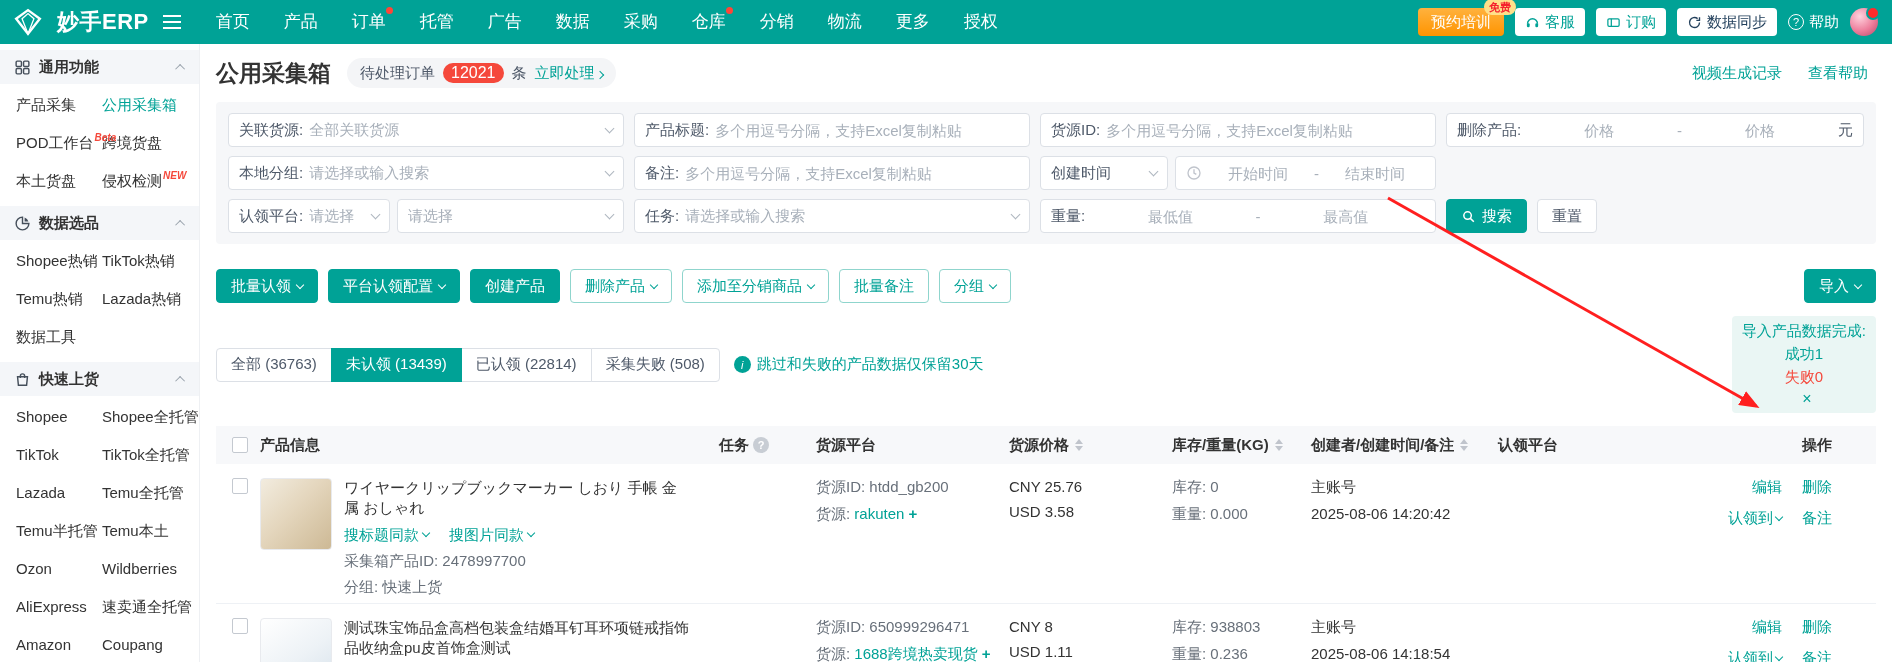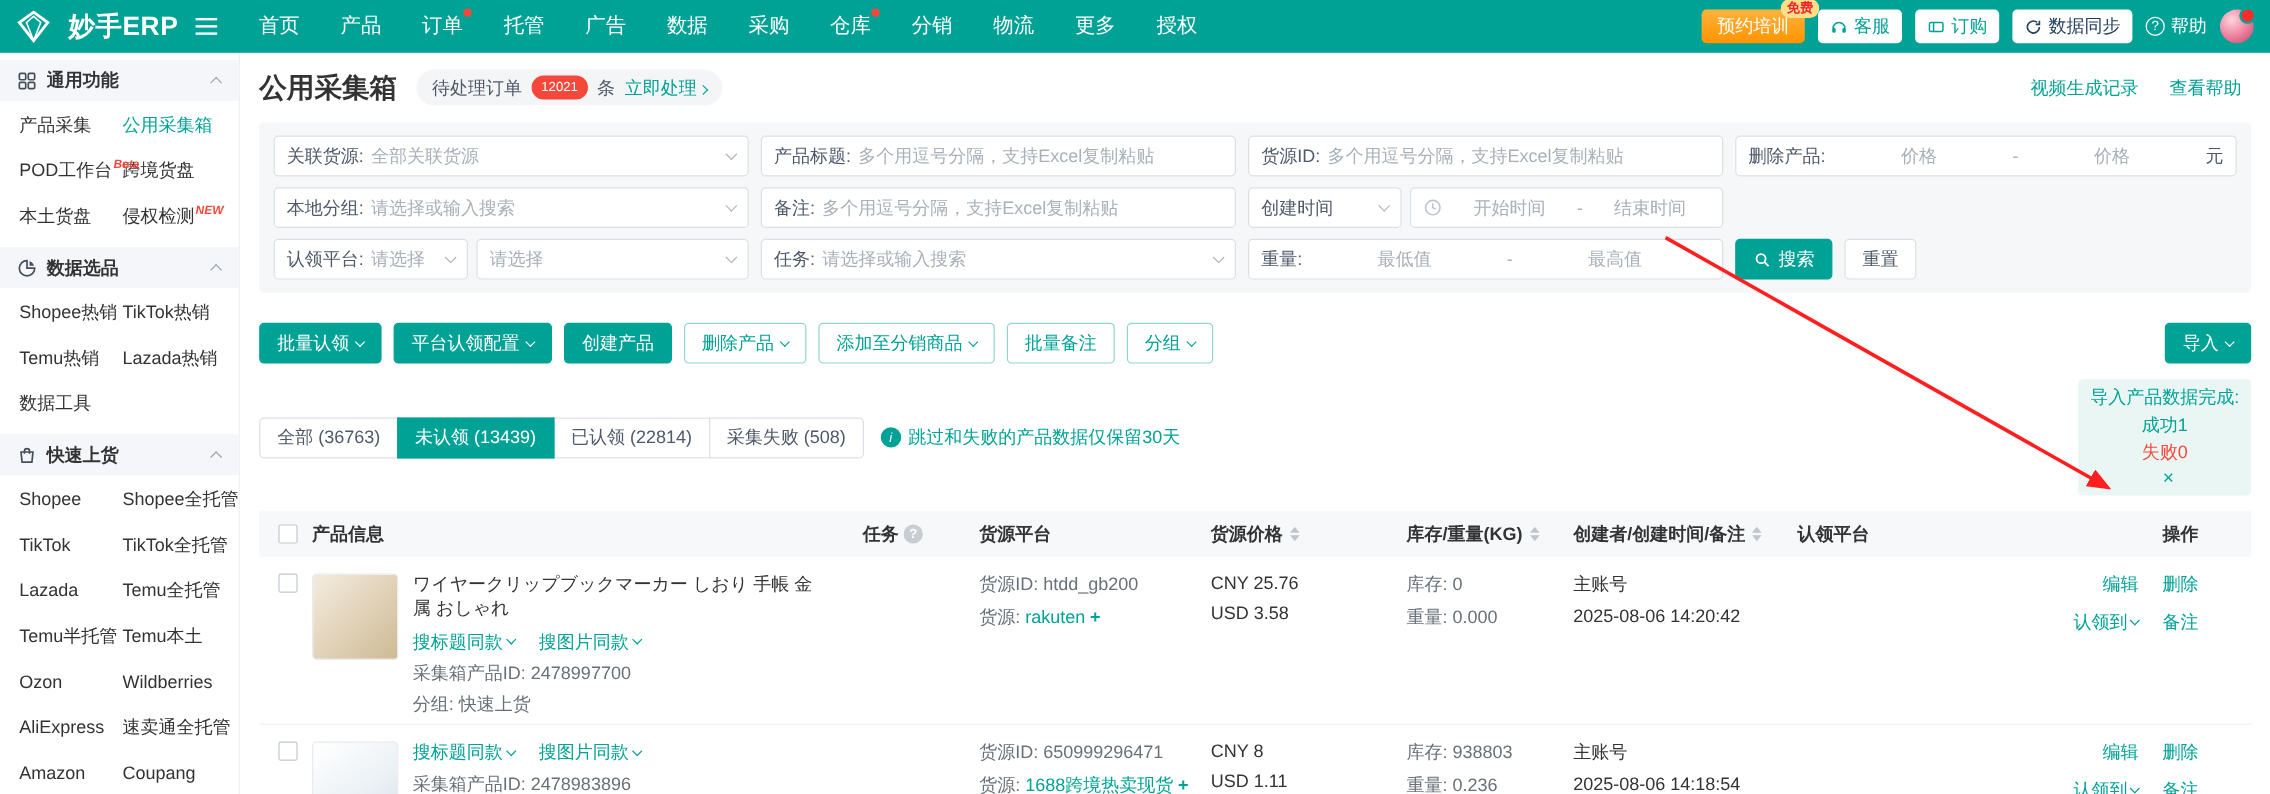--- a/index.html
+++ b/index.html
@@ -48,21 +48,21 @@
   .s-item { height:38px; line-height:38px; font-size:15px; color:#333; cursor:pointer; white-space:nowrap; }
   .s-item.active { color:#00A296; }
   .s-tag { color:#F5483B; font-size:10px; font-style:italic; font-weight:700; position:relative; top:-7px; margin-left:1px; }
 
   
   .main { position:absolute; left:200px; top:44px; width:1692px; height:618px; padding:0 16px; overflow:hidden; }
   .page-header { height:58px; display:flex; align-items:center; gap:16px; }
   .page-title { font-size:23px; font-weight:700; color:#333; }
   .pending-pill { height:30px; background:#F4F5F7; border-radius:16px; display:flex; align-items:center; gap:8px;
     padding:0 13px; font-size:15px; color:#4E5969; }
-  .badge-red { background:#F5483B; color:#fff; border-radius:10px; padding:0 8px; height:20px; line-height:20px; font-size:11px; }
+  .badge-red { background:#F5483B; color:#fff; border-radius:10px; padding:0 8px; height:20px; line-height:20px; font-size:16px; }
   .tlink { color:#00A296; cursor:pointer; text-decoration:none; }
   .chev-r { display:inline-block; width:6px; height:6px; border-right:1.5px solid #00A296; border-top:1.5px solid #00A296;
     transform:rotate(45deg); margin-left:2px; }
   .header-links { margin-left:auto; display:flex; gap:26px; font-size:15px; padding-right:8px; }
 
   .filter-panel { background:#F6F7F9; border-radius:4px; padding:11px 12px; display:flex; flex-direction:column; gap:9px; }
   .frow { display:grid; grid-template-columns:396px 396px 396px 1fr; gap:10px; align-items:center; }
   .fctrl { height:34px; background:#fff; border:1px solid #DCE0E6; border-radius:4px; display:flex; align-items:center;
     padding:0 10px; gap:6px; font-size:15px; min-width:0; cursor:pointer; }
   .flabel { color:#4E5969; white-space:nowrap; }
@@ -543,20 +543,21 @@
       </div>
 
       <div class="trow">
         <div class="tc">
             <span class="checkbox"></span>
           </div>
         <div class="tc">
           <div class="prod">
             <div class="pimg img2"></div>
             <div class="pinfo">
+              <div class="ptitle">测试珠宝饰品盒高档包装盒结婚耳钉耳环项链戒指饰品收纳盒pu皮首饰盒测试</div>
               <div class="plinks">
                 <a class="plink">
                     <span>搜标题同款</span>
                     <span class="caret"></span>
                   </a>
                 <a class="plink">
                     <span>搜图片同款</span>
                     <span class="caret"></span>
                   </a>
               </div>

